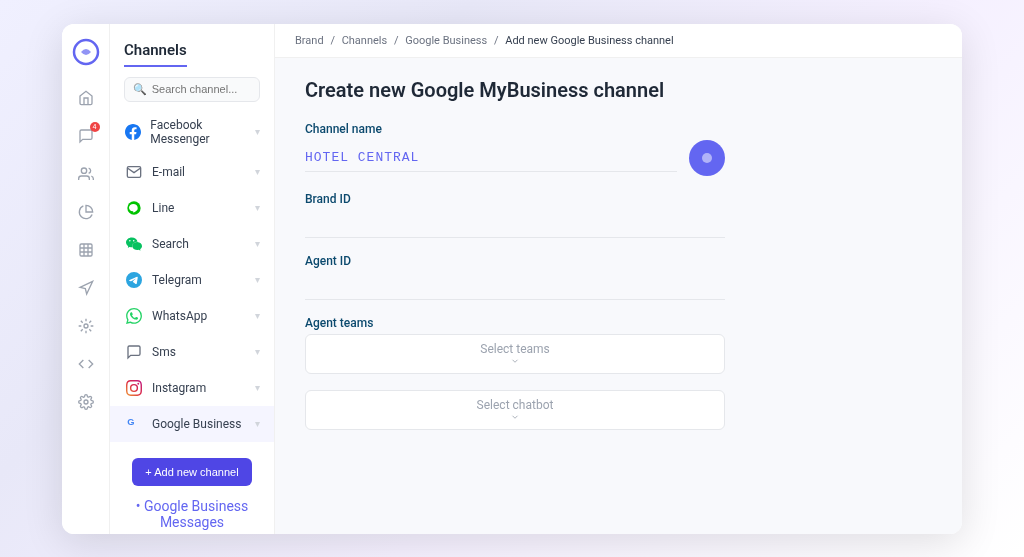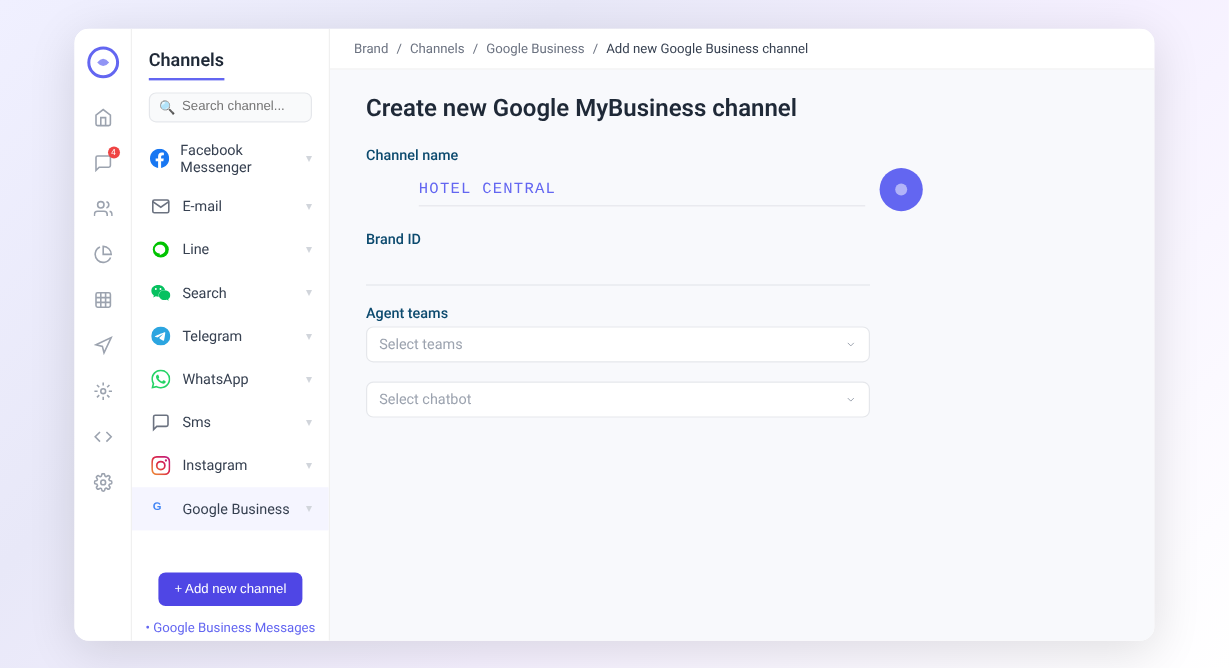--- a/index.html
+++ b/index.html
@@ -167,21 +167,21 @@
       font-size: 11px;
       cursor: pointer;
       display: flex;
       align-items: center;
       justify-content: center;
       gap: 4px;
     }
 
     .google-business-messages-link {
       text-align: center;
-      font-size: 11px;
+      font-size: 14px;
       color: #6366f1;
       padding: 4px;
       cursor: pointer;
     }
 
     
     .main-content {
       flex: 1;
       background: #f8f9fc;
       display: flex;
@@ -244,21 +244,20 @@
       color: #374151;
       background: transparent;
       outline: none;
     }
 
     .channel-name-row {
       display: flex;
       align-items: center;
       gap: 12px;
       max-width: 420px;
-      margin-left: 44px;
     }
 
     .channel-name-input {
       flex: 1;
       border: none;
       border-bottom: 1.5px solid #e5e7eb;
       padding: 6px 0;
       font-size: 13px;
       font-family: 'Courier New', monospace;
       color: #6366f1;
@@ -286,28 +285,29 @@
       height: 10px;
       border-radius: 50%;
       background: rgba(255,255,255,0.5);
     }
 
     .select-input {
       width: 100%;
       max-width: 420px;
       border: 1px solid #e5e7eb;
       border-radius: 6px;
-      padding: 7px 10px;
+      padding: 7px 28px;
       font-size: 12px;
       color: #9ca3af;
       background: #fff;
       cursor: pointer;
       display: flex;
       align-items: center;
       justify-content: space-between;
+      flex-direction: column;
     }
 
     
     .logo-svg {
       width: 28px;
       height: 28px;
     }
   </style>
 </head>
 <body>
@@ -536,20 +536,24 @@
           <input type="text" class="channel-name-input" value="HOTEL CENTRAL" style="">
           <div class="verify-circle"></div>
         </div>
       </div>
 
       <div class="form-group">
         <label class="form-label">Brand ID</label>
         <input type="text" class="form-input" style="">
       </div>
 
+      <div class="form-group">
+        <label class="form-label">Agent ID</label>
+        <input type="text" class="form-input" style="">
+      </div>
 
       <div class="form-group">
         <label class="form-label">Agent teams</label>
         <div class="select-input">
           <span style="color:#9ca3af;font-size:12px;">Select teams</span>
           <svg width="10" height="10" viewBox="0 0 24 24" fill="none" stroke="#9ca3af" stroke-width="2">
               <polyline points="6 9 12 15 18 9"></polyline>
             </svg>
         </div>
       </div>

